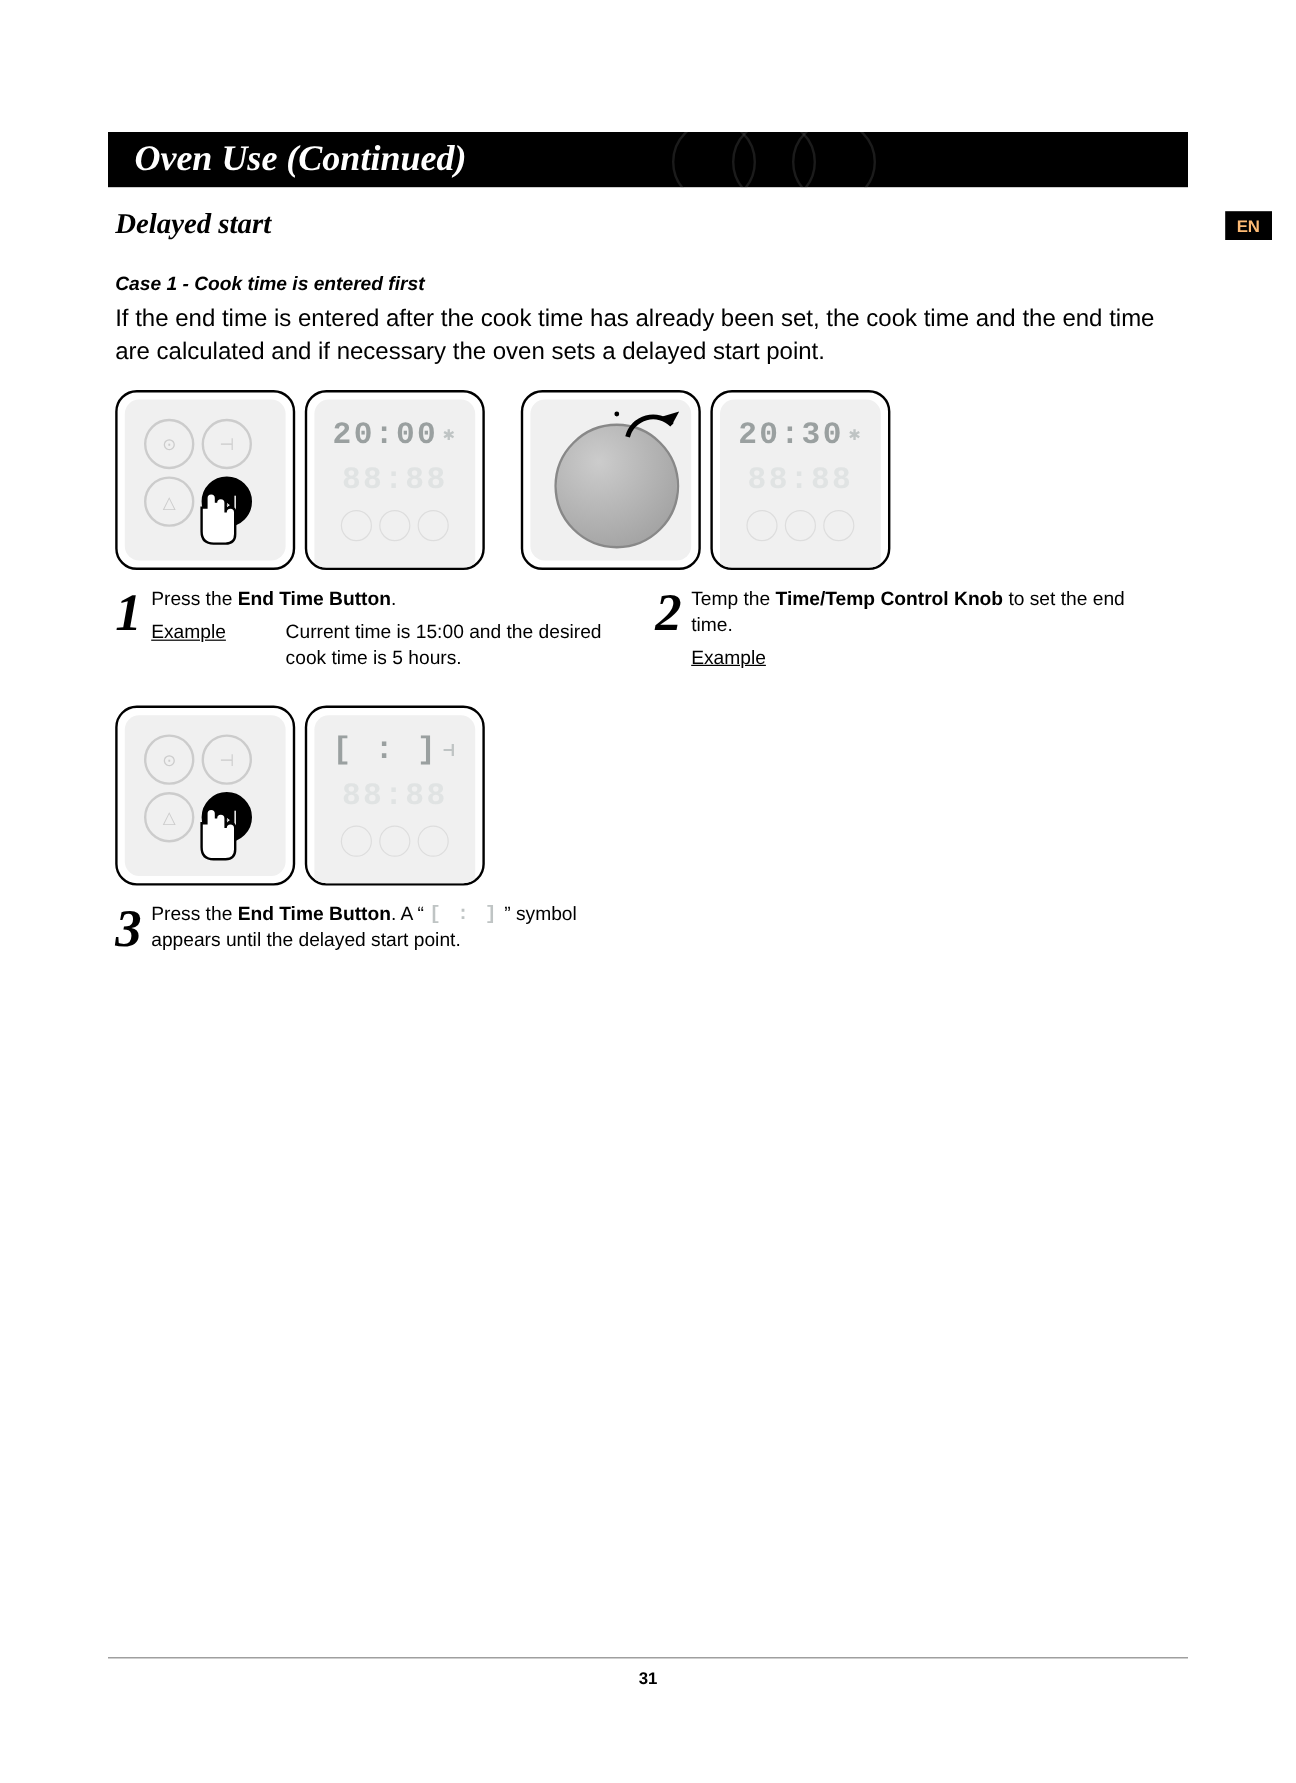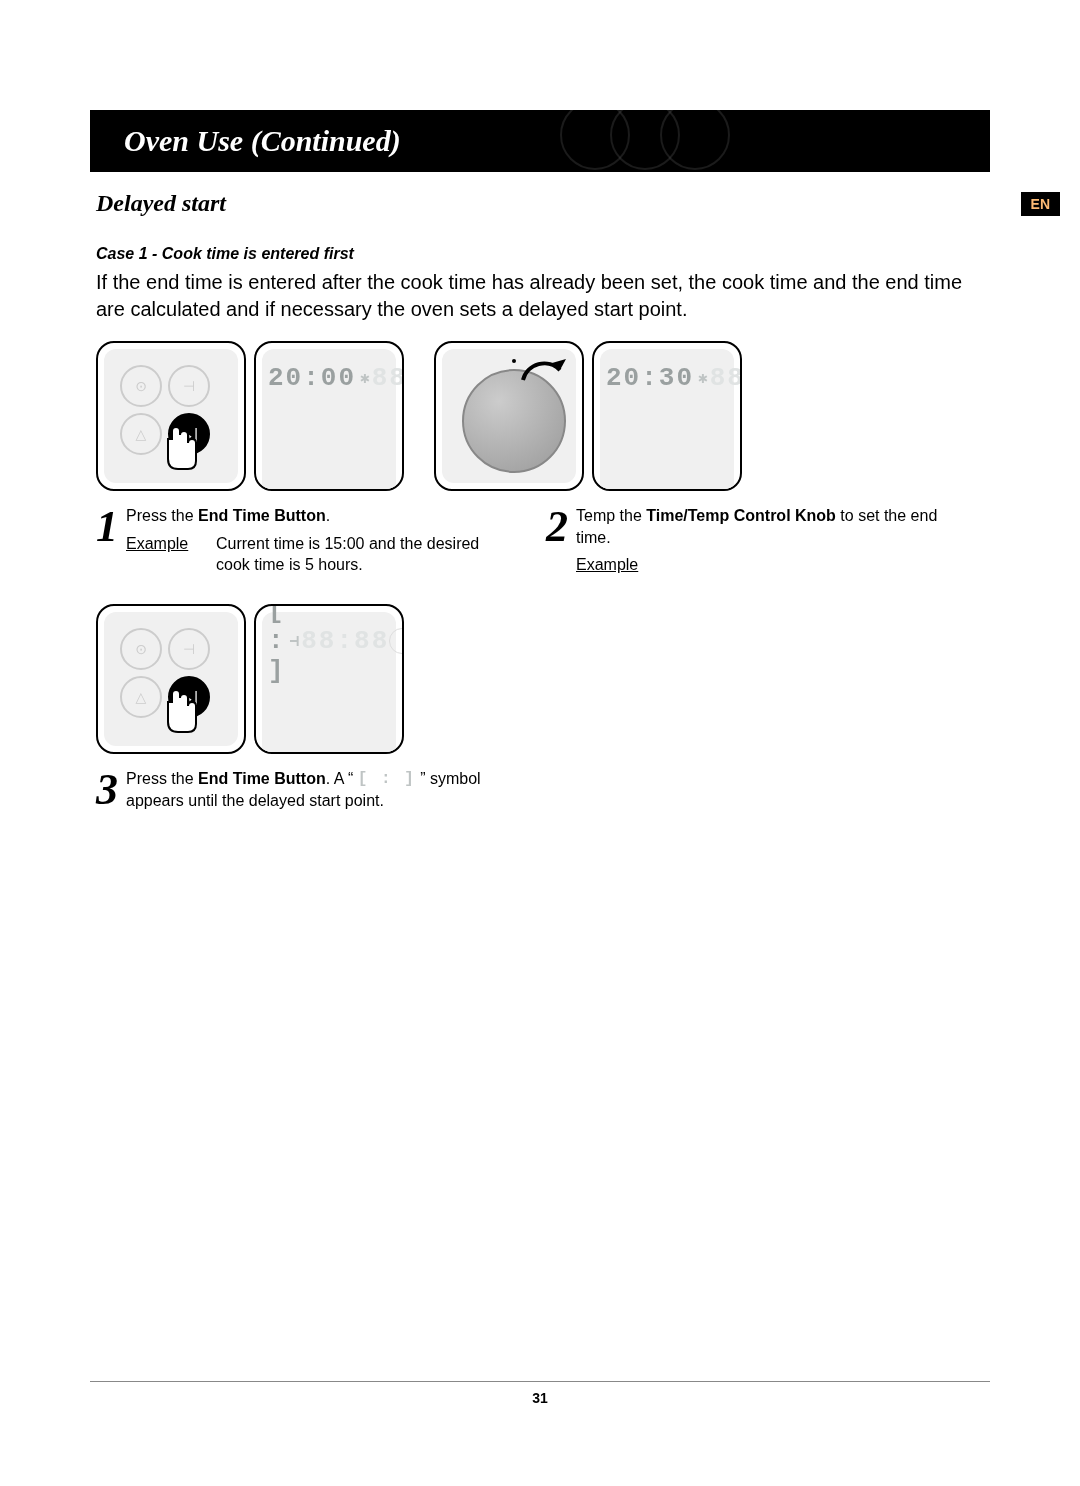--- a/index.html
+++ b/index.html
@@ -10,24 +10,24 @@
     height: 1486px;
     position: relative;
     color: #000;
   }
   .page {
     padding: 110px 90px 0 90px;
     position: relative;
   }
   .header-bar {
     background: #000;
-    height: 62px;
+    height: 46px;
     display: flex;
     align-items: center;
-    padding-left: 34px;
+    padding-left: 22px;
     position: relative;
     overflow: hidden;
   }
   .header-title {
     color: #fff;
     font-family: Georgia, 'Times New Roman', serif;
     font-style: italic;
     font-weight: bold;
     font-size: 30px;
     z-index: 2;
@@ -125,21 +125,21 @@
     border-color: #000;
     color: #fff;
   }
   .hand {
     position: absolute;
     bottom: 4px; left: 44px;
     width: 60px; height: 60px;
   }
   .display-panel {
     display: flex;
-    flex-direction: row;
+    flex-direction: column;
     padding: 10px 6px 4px 6px;
     height: 100%;
   }
   .lcd {
     font-family: 'Courier New', monospace;
     font-size: 26px;
     font-weight: bold;
     color: #9aa0a0;
     letter-spacing: 2px;
     display: flex;
@@ -214,21 +214,21 @@
   .step-num {
     font-family: Georgia, 'Times New Roman', serif;
     font-style: italic;
     font-weight: bold;
     font-size: 44px;
     line-height: 0.9;
     padding-top: 2px;
   }
   .step-body { flex: 1; }
   .step-body .line1 { margin-bottom: 6px; }
-  .example-row { display: flex; gap: 10px; }
+  .example-row { display: flex; gap: 32px; }
   .example-label { text-decoration: underline; min-width: 80px; }
   .bold { font-weight: bold; }
   .footer {
     position: absolute;
     bottom: 80px;
     left: 90px; right: 90px;
     border-top: 1px solid #888;
     text-align: center;
     padding-top: 8px;
     font-size: 14px;

